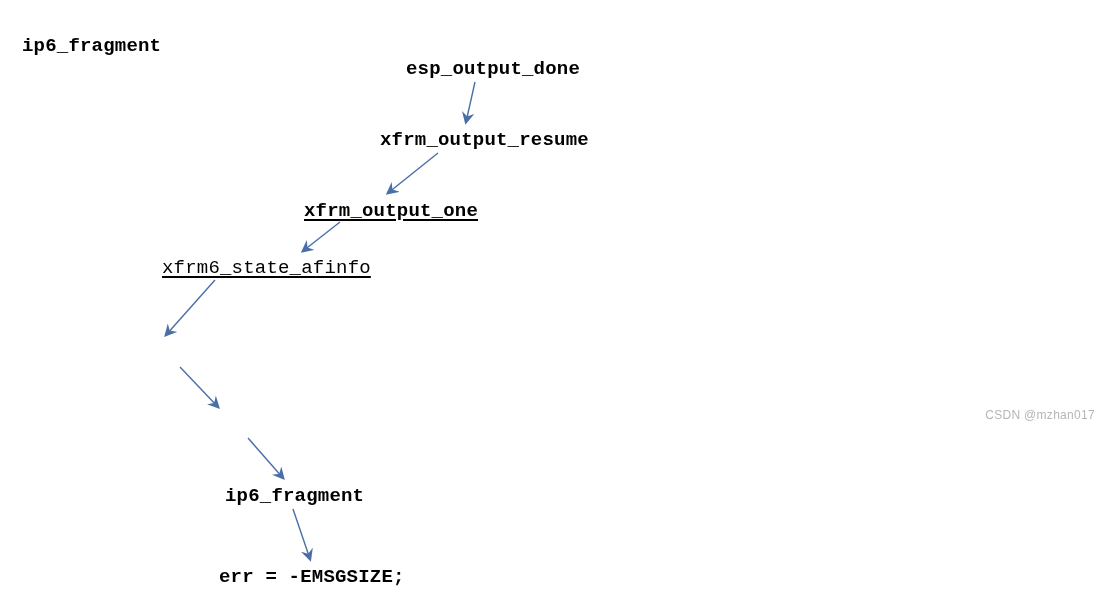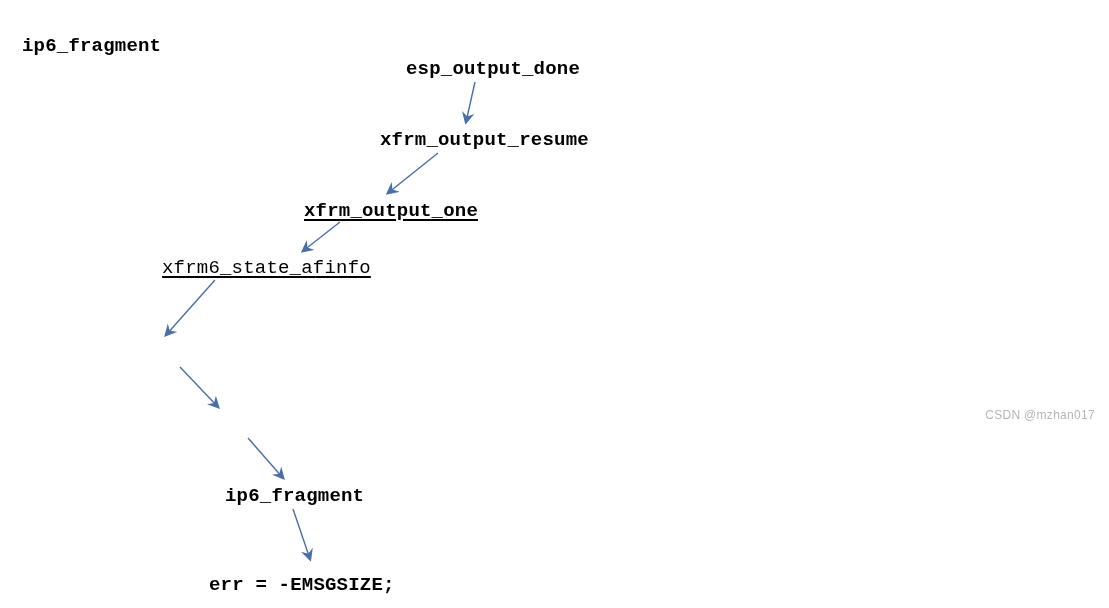--- a/index.html
+++ b/index.html
@@ -56,21 +56,21 @@
   <div class="node bold" style="left:380px; top:128px;">xfrm_output_resume</div>
 
   <div class="node bold uline" style="left:304px; top:199px;">xfrm_output_one</div>
 
   <div class="node uline" style="left:162px; top:256px;">xfrm6_state_afinfo</div>
 
 
 
   <div class="node bold" style="left:225px; top:484px;">ip6_fragment</div>
 
-  <div class="node bold" style="left:209px; top:565px;margin-top:8px;">err = -EMSGSIZE;</div>
+  <div class="node bold" style="left:219px; top:565px;">err = -EMSGSIZE;</div>
 
   <svg class="arrows">
     <defs>
       <marker id="arrowhead" markerWidth="9" markerHeight="9" refX="7" refY="4.5" orient="auto" markerUnits="strokeWidth">
         <path d="M0,0 L9,4.5 L0,9 L3,4.5 Z" fill="#4a6ea8"></path>
       </marker>
     </defs>
     <g stroke="#4a6ea8" stroke-width="1.4" fill="none" marker-end="url(#arrowhead)">
 
       <line x1="475" y1="82" x2="466" y2="122"></line>

